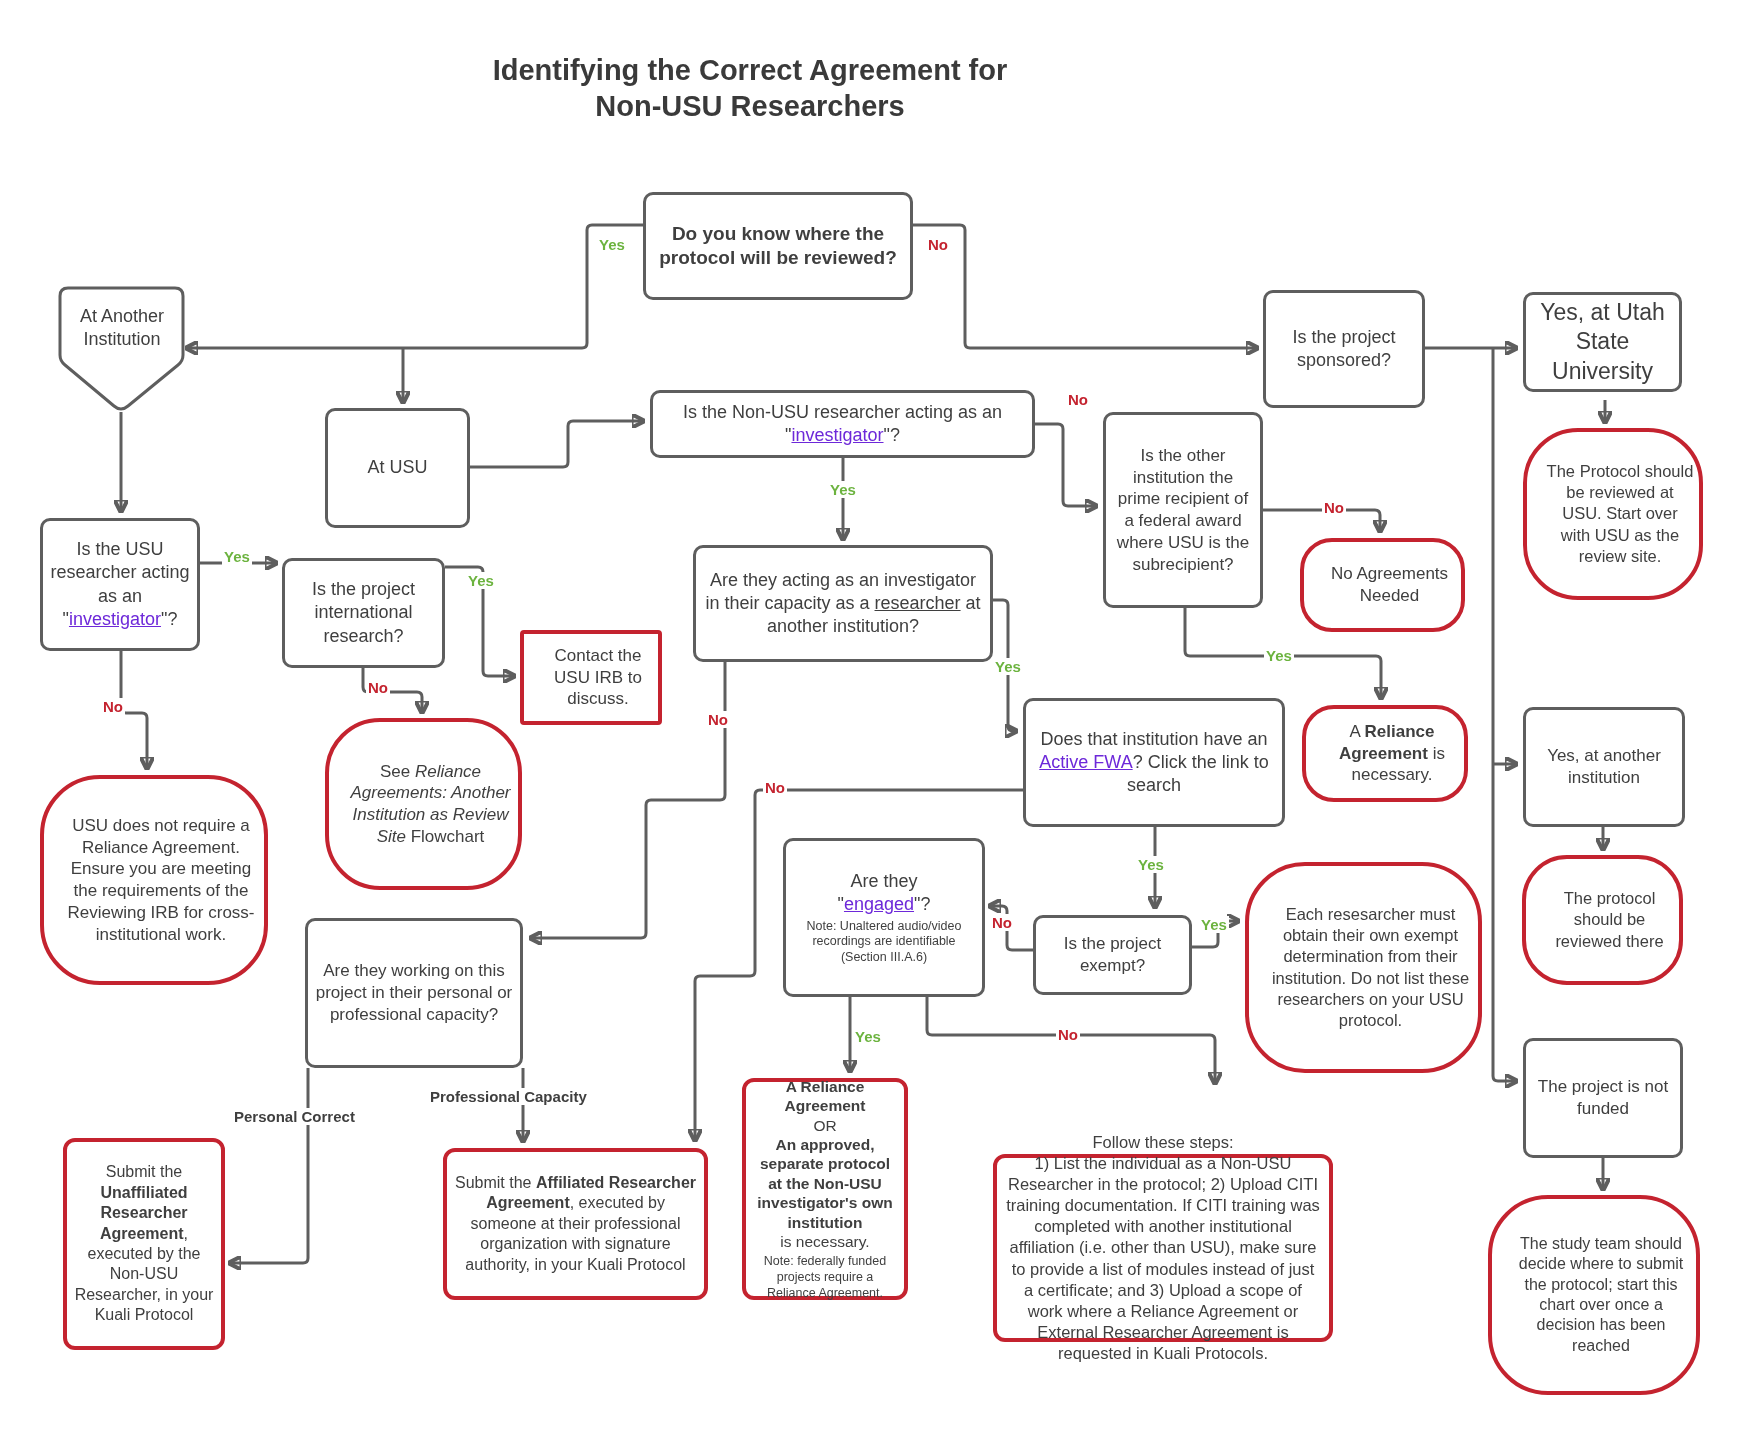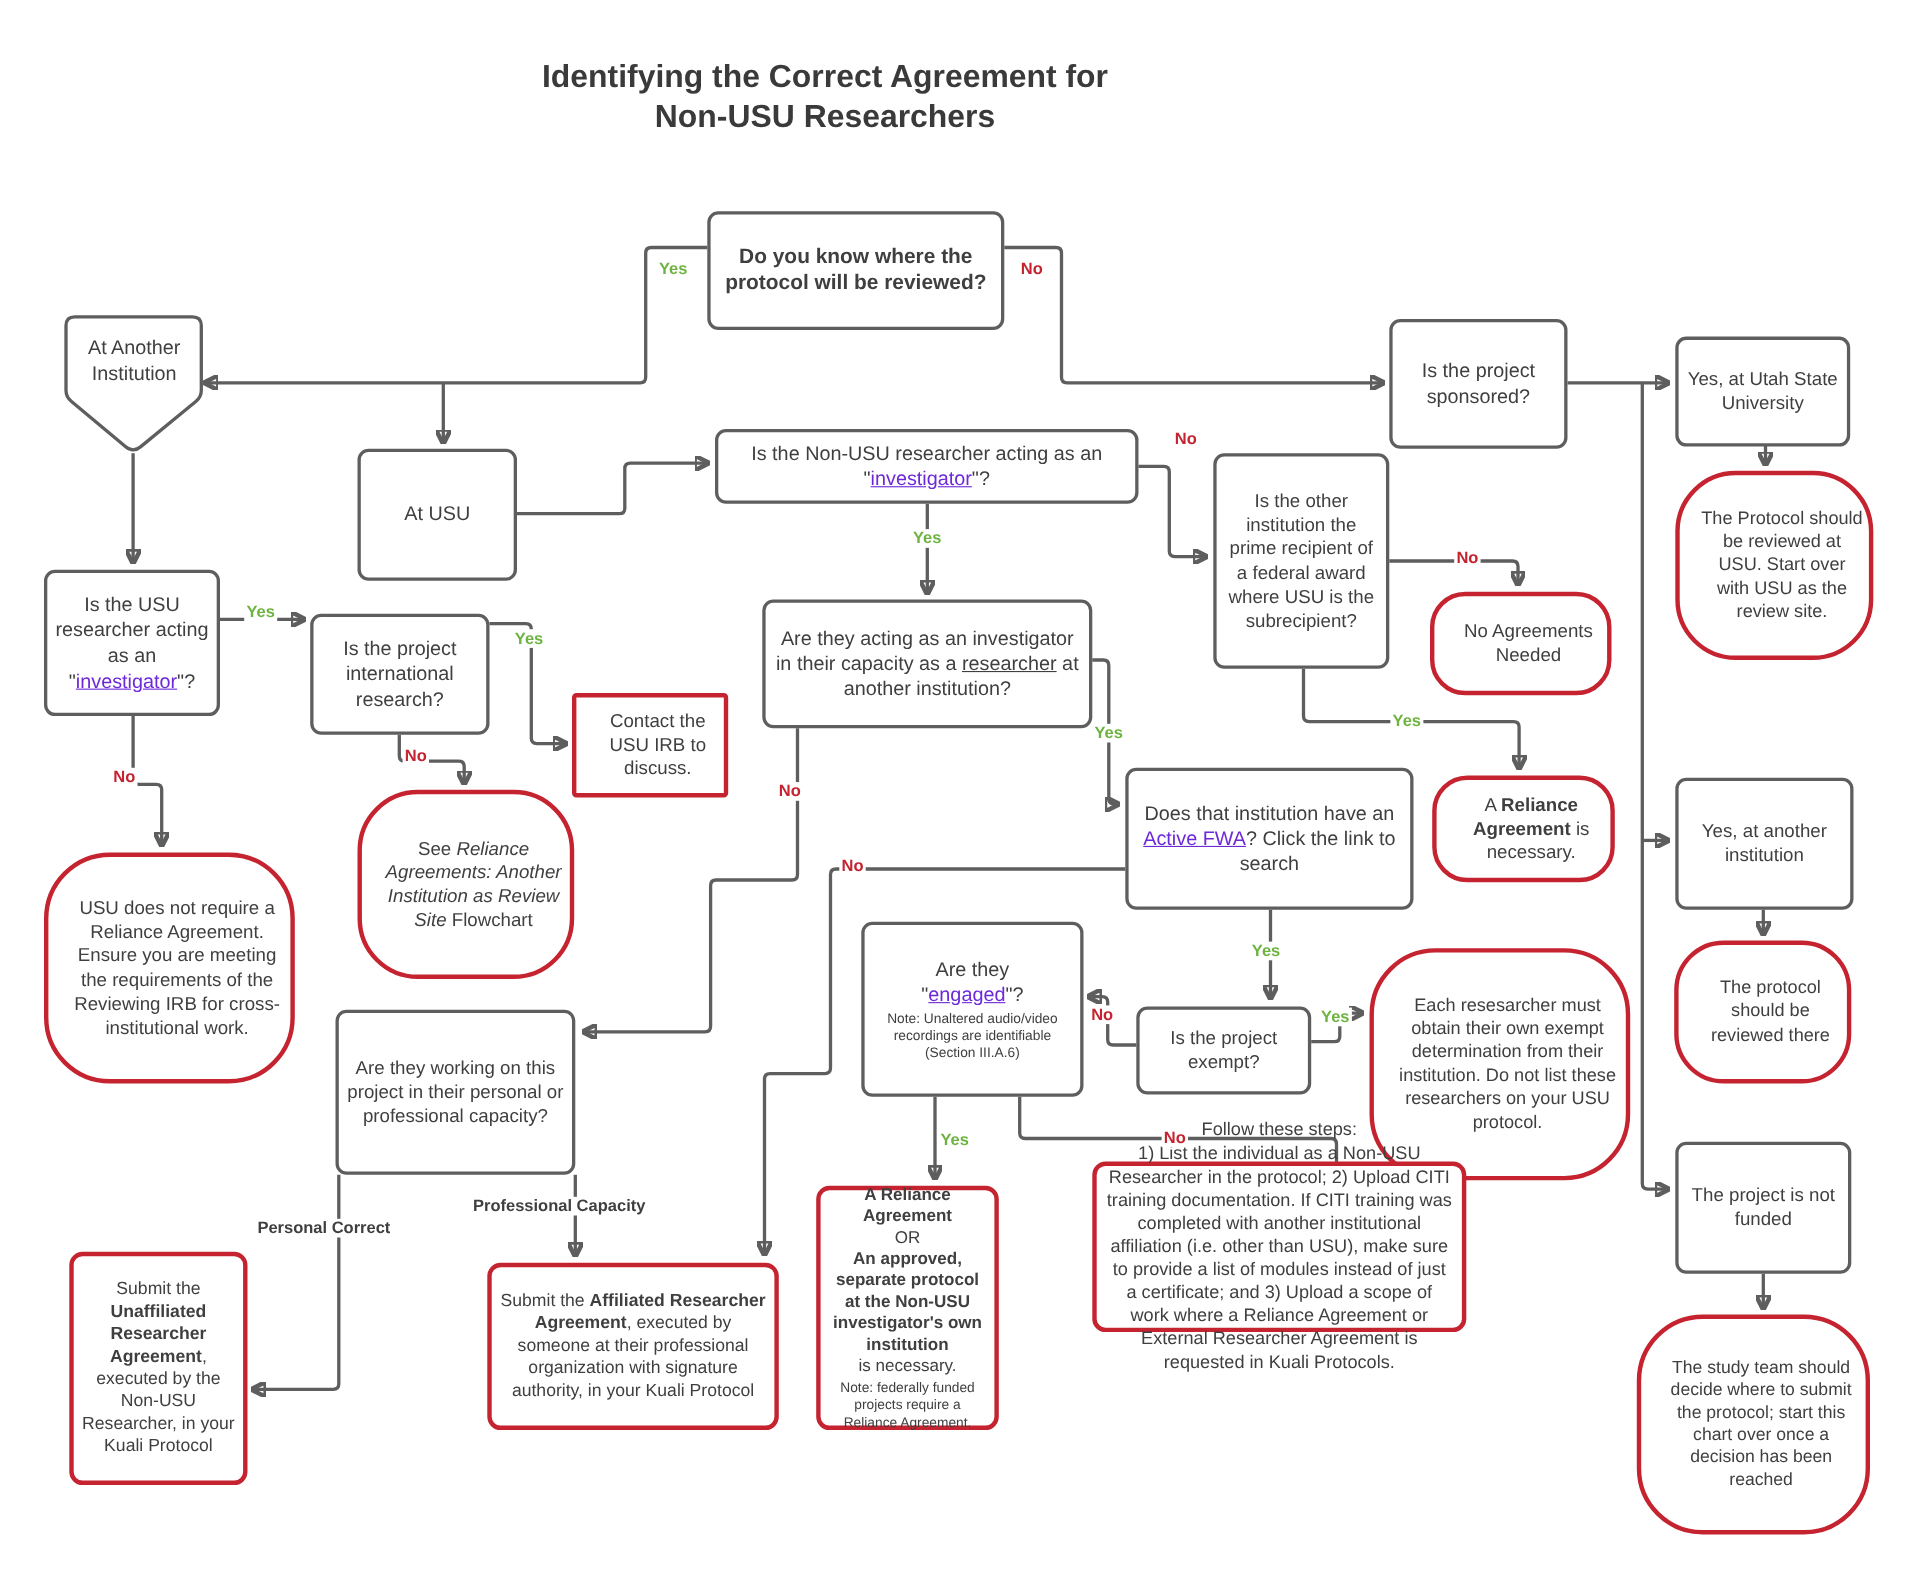--- a/index.html
+++ b/index.html
@@ -126,21 +126,21 @@
   </div>
 
   <div class="node red-bubble" style="left:1302px;top:705px;width:166px;height:97px;border-radius:32px;font-size:17px;">
     <div><span>A </span><span class="bold">Reliance Agreement</span><span> is necessary.</span></div>
   </div>
 
   <div class="node" style="left:1023px;top:698px;width:262px;height:129px;">
     <div><span>Does that institution have an </span><span class="link">Active FWA</span><span>? Click the link to search</span></div>
   </div>
 
-  <div class="node" style="left:1523px;top:306px;width:159px;height:100px;font-size:17px;">
+  <div class="node" style="left:1523px;top:292px;width:159px;height:100px;font-size:23px;">
     <div>Yes, at Utah State University</div>
   </div>
 
   <div class="node red-bubble" style="left:1523px;top:428px;width:180px;height:172px;border-radius:55px;font-size:16.5px;">
     <div>The Protocol should be reviewed at USU. Start over with USU as the review site.</div>
   </div>
 
   <div class="node" style="left:1523px;top:707px;width:162px;height:120px;font-size:17px;">
     <div>Yes, at another institution</div>
   </div>
@@ -188,21 +188,21 @@
   <div class="node red-box" style="left:742px;top:1078px;width:166px;height:222px;font-size:15.5px;line-height:1.25;">
     <div>
       <div class="bold">A Reliance Agreement</div>
       <div>OR</div>
       <div class="bold">An approved, separate protocol at the Non-USU investigator's own institution</div>
       <div>is necessary.</div>
       <div class="note">Note: federally funded projects require a Reliance Agreement.</div>
     </div>
   </div>
 
-  <div class="node red-box" style="left:993px;top:1056px;width:340px;height:155px;font-size:16.5px;padding:8px;">
+  <div class="node red-box" style="left:993px;top:1154px;width:340px;height:188px;font-size:16.5px;padding:8px;">
     <div>
       <div>Follow these steps:</div>
       <div>1) List the individual as a Non-USU Researcher in the protocol; 2) Upload CITI training documentation. If CITI training was completed with another institutional affiliation (i.e. other than USU), make sure to provide a list of modules instead of just a certificate; and 3) Upload a scope of work where a Reliance Agreement or External Researcher Agreement is requested in Kuali Protocols.</div>
     </div>
   </div>
 
   <div class="edge-label yes" style="left:597px;top:236px;">Yes</div>
   <div class="edge-label no" style="left:926px;top:236px;">No</div>
   <div class="edge-label yes" style="left:222px;top:548px;">Yes</div>
   <div class="edge-label no" style="left:101px;top:698px;">No</div>

